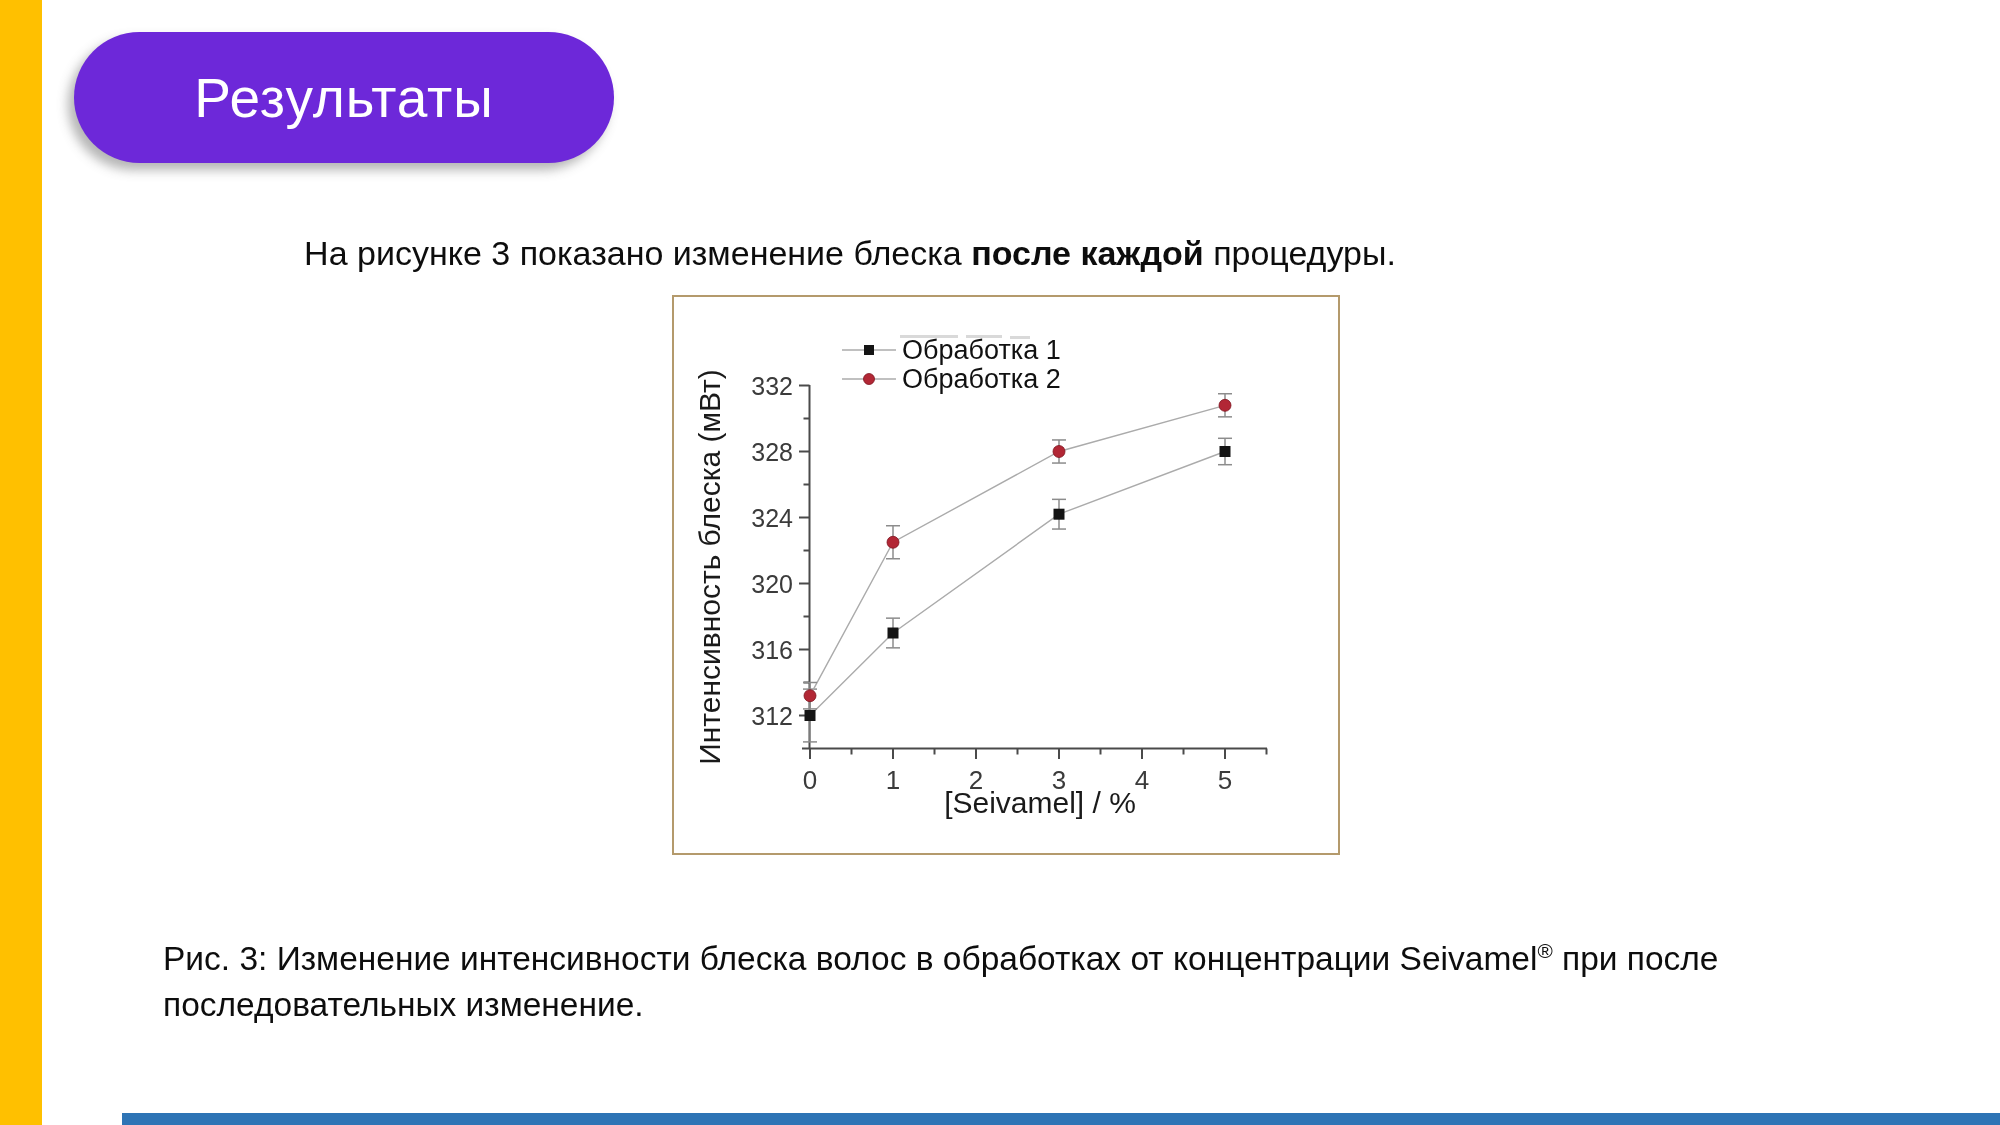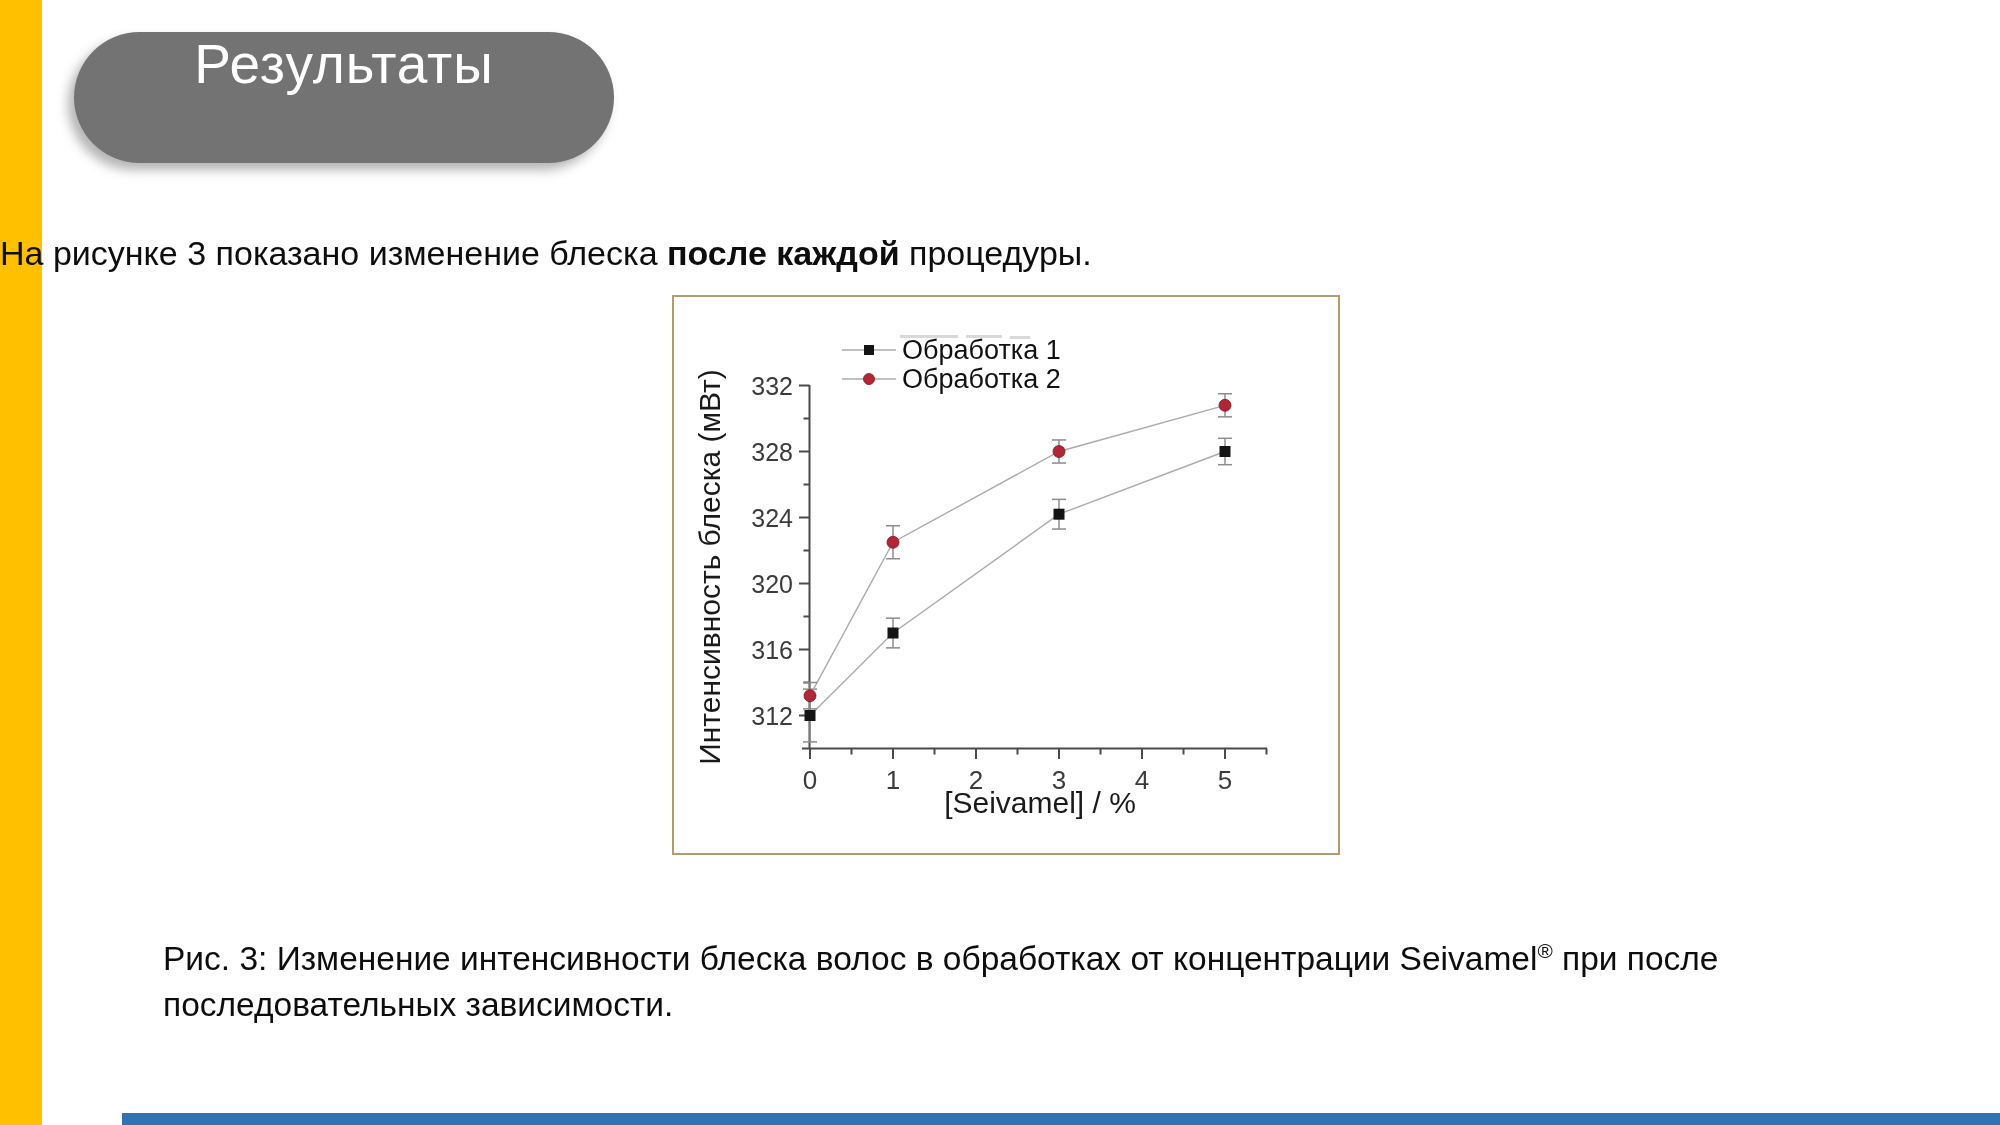--- a/index.html
+++ b/index.html
@@ -1,24 +1,24 @@
 <!DOCTYPE html>
 <html><head>
 <meta charset="utf-8">
 <style>
   html,body{margin:0;padding:0;background:#ffffff;overflow:hidden;}
   .slide{position:relative;width:2000px;height:1125px;background:#ffffff;
          font-family:"Liberation Sans","DejaVu Sans",sans-serif;color:#111;}
   .accent-left{position:absolute;left:0;top:0;width:42px;height:1125px;background:#FFC000;}
   .accent-bottom{position:absolute;left:122px;top:1113px;width:1878px;height:12px;background:#2E74B5;}
   .title-badge{position:absolute;left:74px;top:32px;width:540px;height:131px;
-         background:#737373;border-radius:66px;display:flex;align-items:flex-start;justify-content:center;
+         background:#6d28d9;border-radius:66px;display:flex;align-items:center;justify-content:center;
          box-shadow:-6px 7px 11px rgba(90,90,90,0.45);}
   .title-badge span{color:#ffffff;font-size:55px;letter-spacing:1px;}
-  .intro{position:absolute;left:0;top:234px;width:1620px;font-size:34px;color:#0d0d0d;}
+  .intro{position:absolute;left:0;top:234px;width:1620px;text-align:center;font-size:34px;color:#0d0d0d;padding-left:40px;}
   .intro b{font-weight:bold;}
   .figure-box{position:absolute;left:672px;top:295px;width:664px;height:556px;
          background:#ffffff;border:2px solid #B49A6C;}
   .figure-box svg{position:absolute;left:0;top:0;}
   .caption{position:absolute;left:163px;top:936px;width:1640px;font-size:33.5px;line-height:1.38;color:#0d0d0d;}
   .caption sup{font-size:0.62em;}
 </style>
 </head>
 <body>
 
@@ -128,17 +128,17 @@
           <line x1="168" y1="53" x2="222" y2="53" stroke="#ABABAB" stroke-width="1.4"></line>
           <rect x="190" y="48" width="10" height="10" fill="#141414"></rect>
           <text x="228" y="62" font-size="27" fill="#111" font-family="&quot;Liberation Sans&quot;,sans-serif">Обработка 1</text>
           <line x1="168" y1="82" x2="222" y2="82" stroke="#ABABAB" stroke-width="1.4"></line>
           <circle cx="195" cy="82" r="5.5" fill="#B22735" stroke="#7d1420" stroke-width="0.8"></circle>
           <text x="228" y="91" font-size="27" fill="#111" font-family="&quot;Liberation Sans&quot;,sans-serif">Обработка 2</text>
         </g>
       </svg>
   </div>
 
-  <div class="caption"><span>Рис. 3: Изменение интенсивности блеска волос в обработках от концентрации Seivamel</span><sup>®</sup><span> при после</span><br><span>последовательных зависимости.</span></div>
+  <div class="caption"><span>Рис. 3: Изменение интенсивности блеска волос в обработках от концентрации Seivamel</span><sup>®</sup><span> при после</span><br><span>последовательных изменение.</span></div>
 
   <div class="accent-bottom"></div>
 
 </div>
 
 </body></html>

